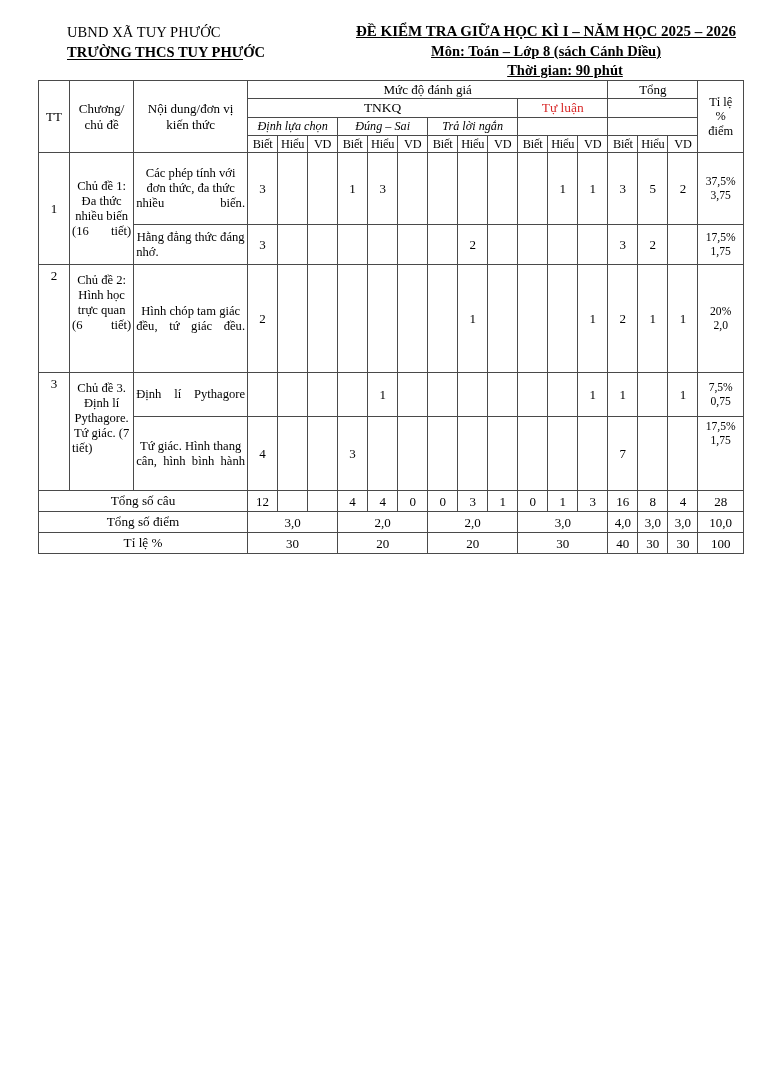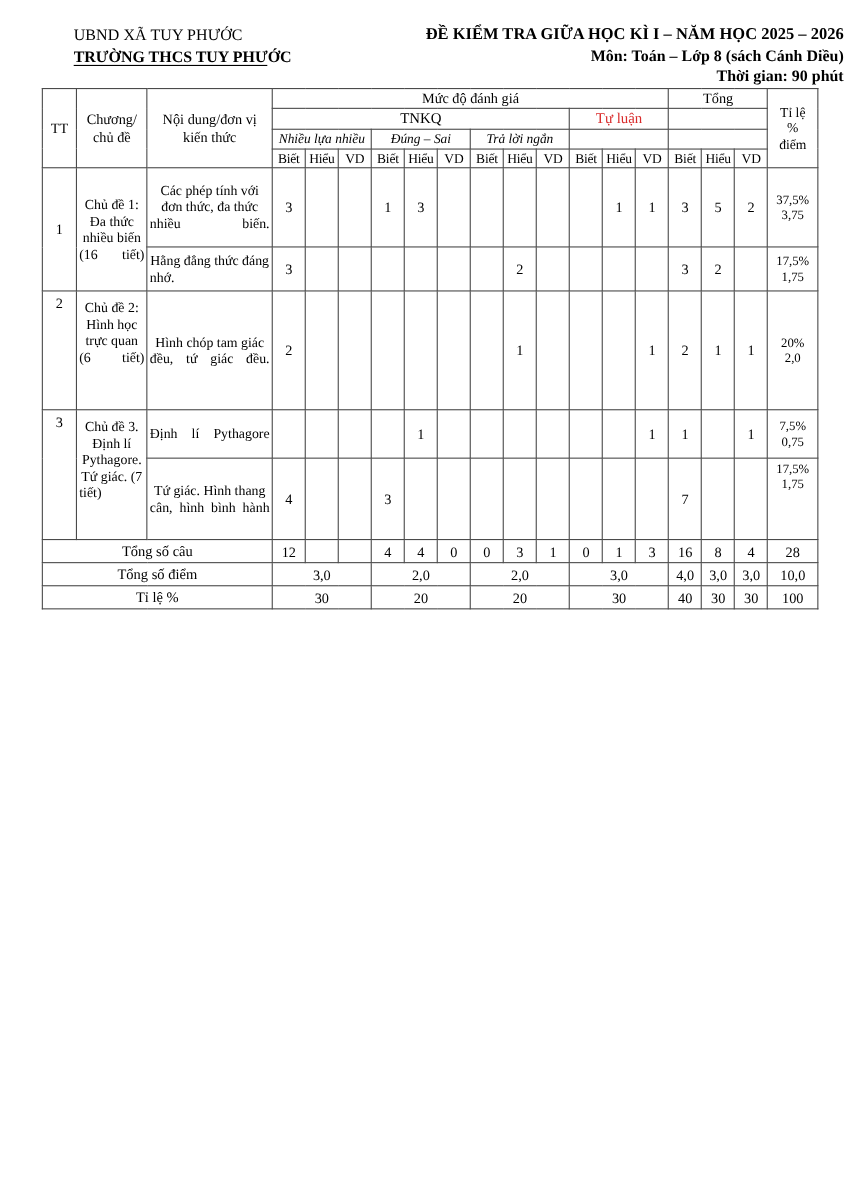--- a/index.html
+++ b/index.html
@@ -49,22 +49,23 @@
   .lh-school::after {
     content: "";
     position: absolute;
     left: 0;
     right: 22px;
     bottom: 1px;
     border-bottom: 1px solid #000;
   }
   .lh-right {
     flex: 1 1 auto;
-    text-align: right;
+    text-align: center;
     line-height: 1.32;
+    text-decoration: underline;
   }
   .lh-title {
     font-size: 15px;
     font-weight: bold;
     white-space: nowrap;
   }
   .lh-sub {
     font-size: 14.5px;
     font-weight: bold;
   }
@@ -240,21 +241,21 @@
             <div>%</div>
             <div>điểm</div>
           </td>
       </tr>
       <tr>
         <td class="hd-red" colspan="9" style="color:#000000">TNKQ</td>
         <td class="hd-red" colspan="3" style="color:#d92b2b">Tự luận</td>
         <td colspan="3"></td>
       </tr>
       <tr>
-        <td class="hd-italic" colspan="3">Nhiều lựa nhiều</td>
+        <td class="hd-italic" colspan="3">Định lựa chọn</td>
         <td class="hd-italic" colspan="3">Đúng – Sai</td>
         <td class="hd-italic" colspan="3">Trả lời ngắn</td>
         <td colspan="3"></td>
         <td colspan="3"></td>
       </tr>
       <tr>
         <td class="hd-lvl">Biết</td>
         <td class="hd-lvl">Hiểu</td>
         <td class="hd-lvl">VD</td>
         <td class="hd-lvl">Biết</td>

